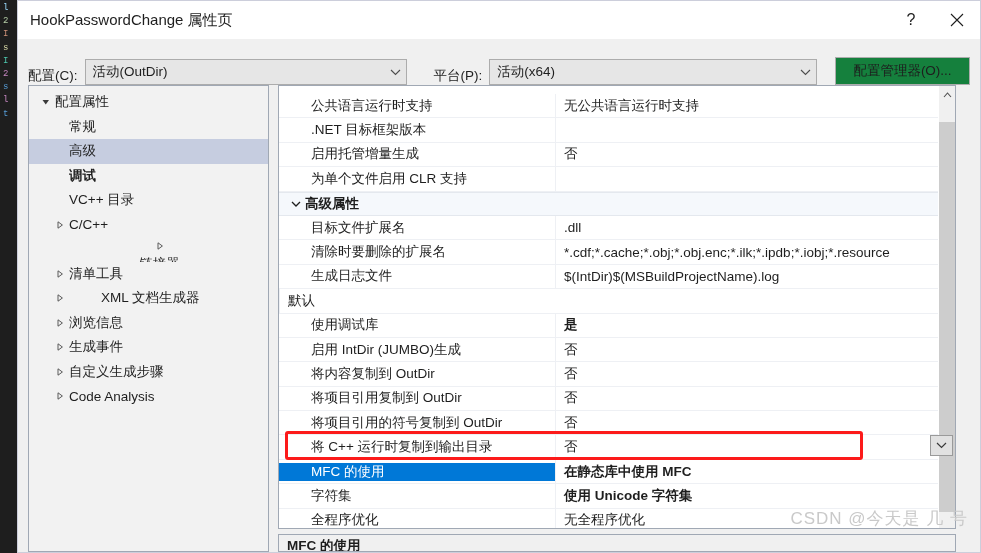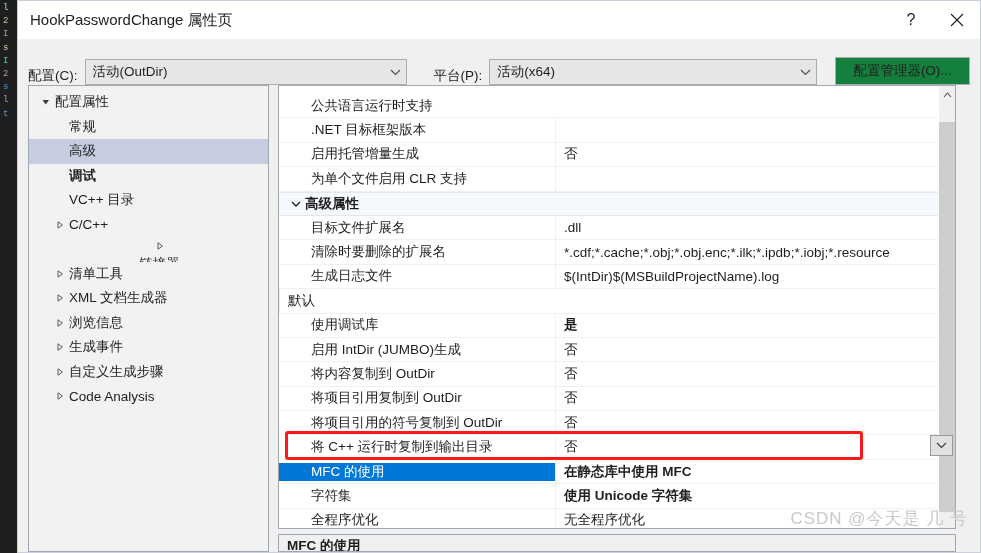--- a/index.html
+++ b/index.html
@@ -348,21 +348,21 @@
           <span class="tree-label">链接器</span>
         </div>
         <div class="tree-item" style="padding-left: 22px;">
           <span class="tw">
             <svg width="8" height="8" viewBox="0 0 8 8">
               <path d="M2 0.8 L6.4 4 L2 7.2 Z" fill="none" stroke="#5a5a5a" stroke-width="1"></path>
             </svg>
           </span>
           <span class="tree-label">清单工具</span>
         </div>
-        <div class="tree-item" style="padding-left: 22px;">
+        <div class="tree-item" style="padding-left: 22px; gap: 32px;">
           <span class="tw">
             <svg width="8" height="8" viewBox="0 0 8 8">
               <path d="M2 0.8 L6.4 4 L2 7.2 Z" fill="none" stroke="#5a5a5a" stroke-width="1"></path>
             </svg>
           </span>
           <span class="tree-label">XML 文档生成器</span>
         </div>
         <div class="tree-item" style="padding-left: 22px;">
           <span class="tw">
             <svg width="8" height="8" viewBox="0 0 8 8">
@@ -395,20 +395,21 @@
           </span>
           <span class="tree-label">Code Analysis</span>
         </div>
       </div>
 
     <div id="grid-wrap">
       <div id="grid-panel">
         <div id="grid-scroller">
             <div class="row">
               <div class="rname">公共语言运行时支持</div>
+              <div class="rval">无公共语言运行时支持</div>
             </div>
             <div class="row">
               <div class="rname">.NET 目标框架版本</div>
               <div class="rval"></div>
             </div>
             <div class="row">
               <div class="rname">启用托管增量生成</div>
               <div class="rval">否</div>
             </div>
             <div class="row">

